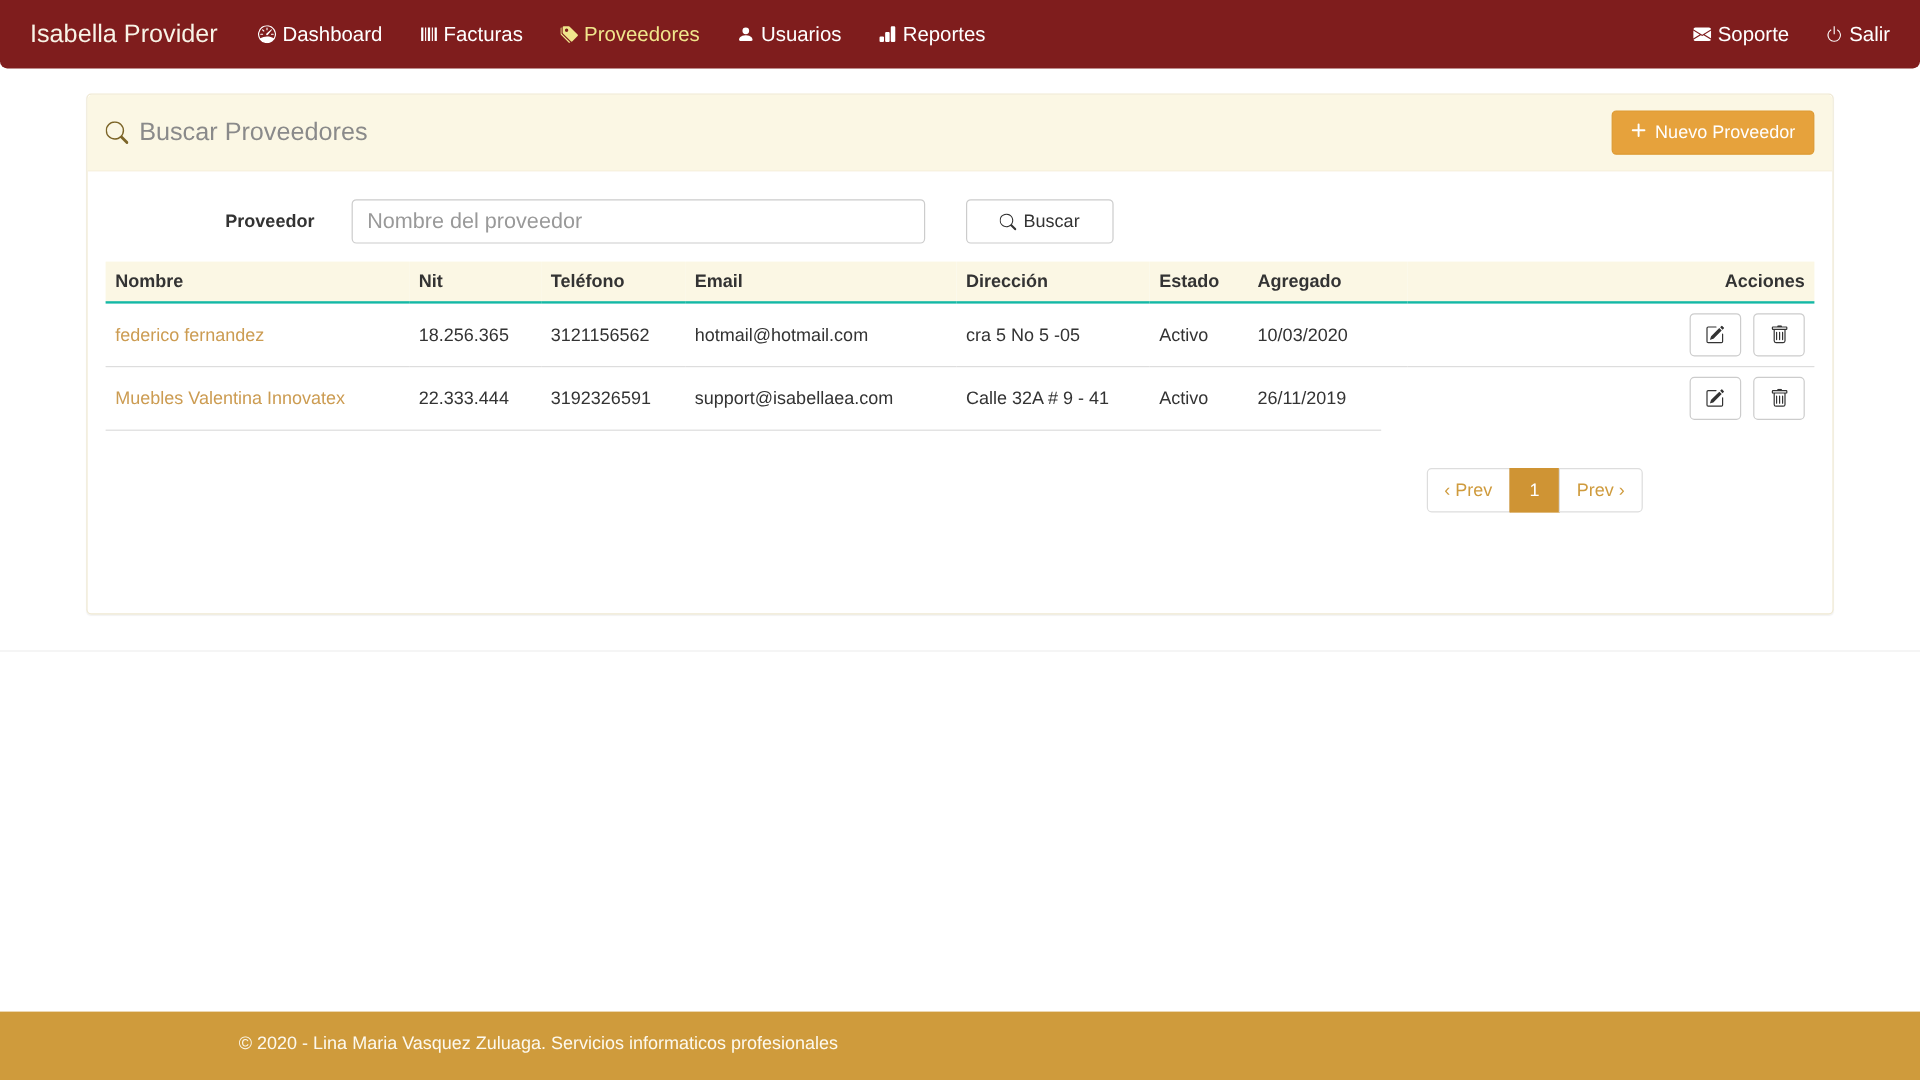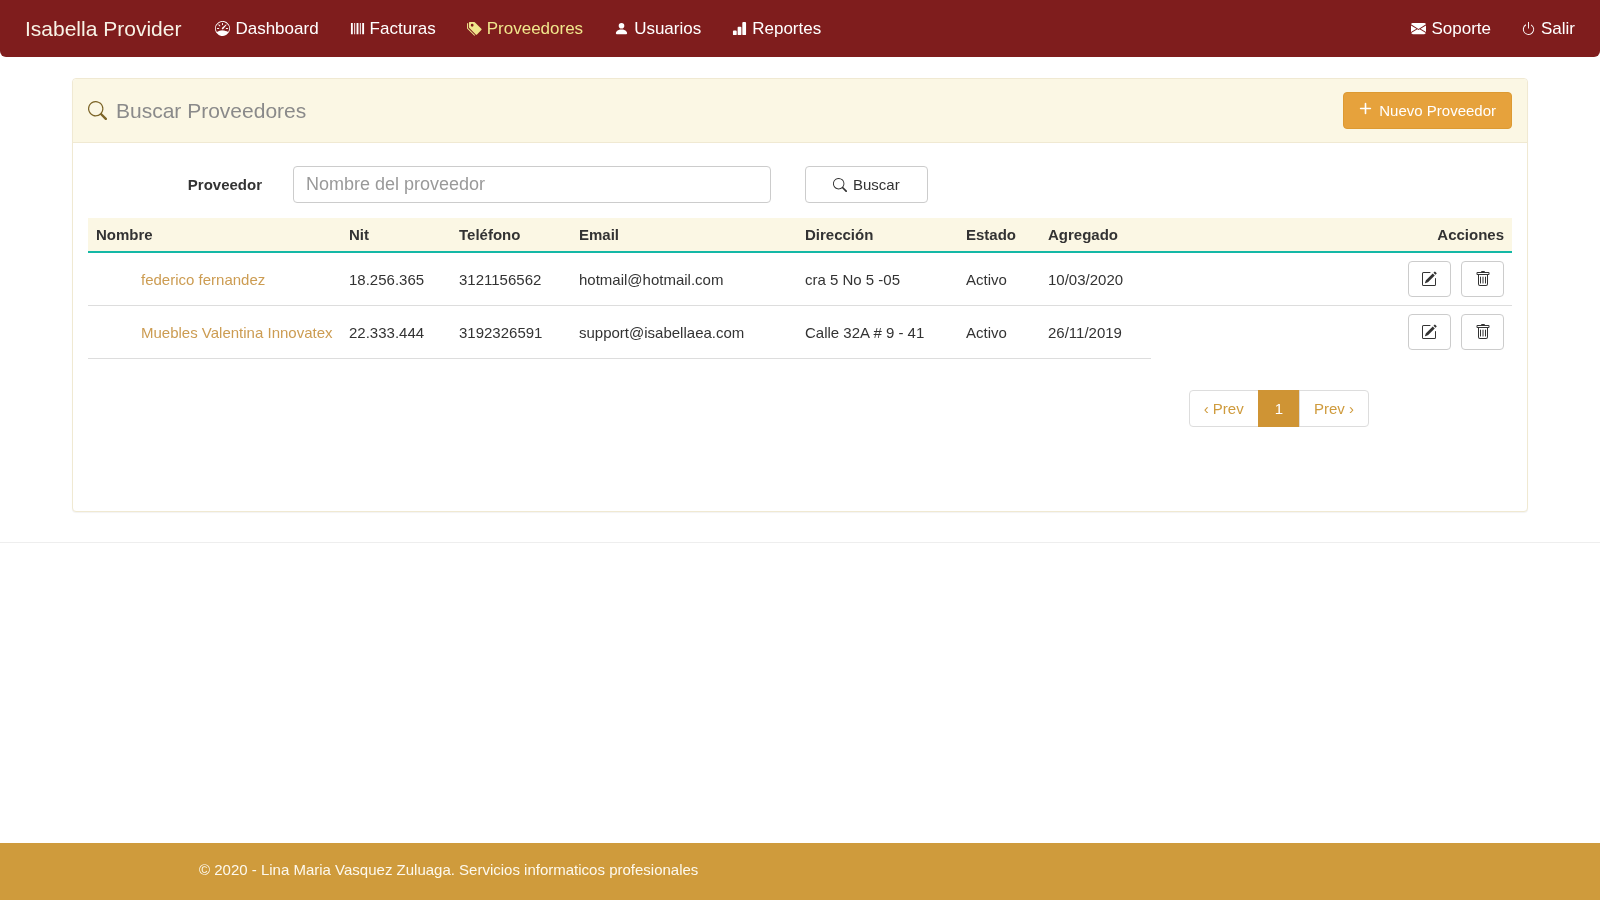--- a/index.html
+++ b/index.html
@@ -132,21 +132,21 @@
     background: #fbf7e4;
     text-align: left;
     font-weight: bold;
     color: #333;
     padding: 8px;
     border-bottom: 2px solid #14b8a6;
   }
   .providers th.col-acciones { text-align: right; }
   .providers td { padding: 8px; height: 52px; vertical-align: middle; color: #333; }
   .providers tbody tr.row-divided td { border-bottom: 1px solid #ddd; }
-  .provider-link { color: #cc9c52; text-decoration: none; cursor: pointer; margin-left: 45px; }
+  .provider-link { color: #cc9c52; text-decoration: none; cursor: pointer; }
   .cell-actions { text-align: right; white-space: nowrap; }
   .btn-action {
     display: inline-flex;
     align-items: center;
     justify-content: center;
     width: 43px;
     height: 36px;
     background: #ffffff;
     border: 1px solid #ccc;
     border-radius: 4px;

